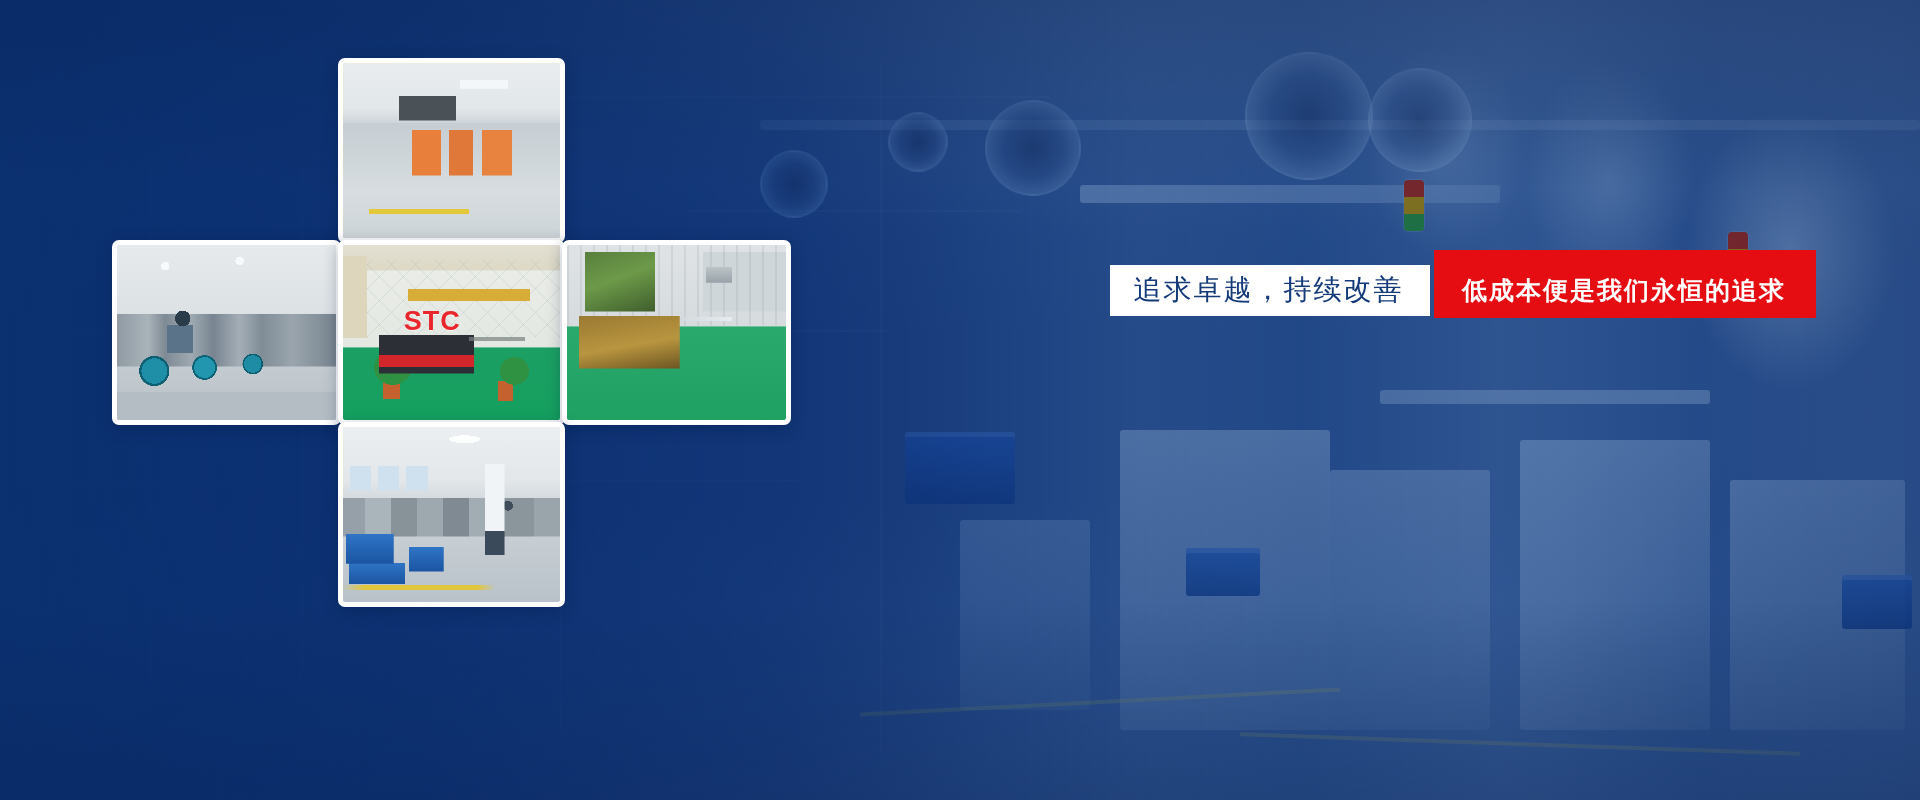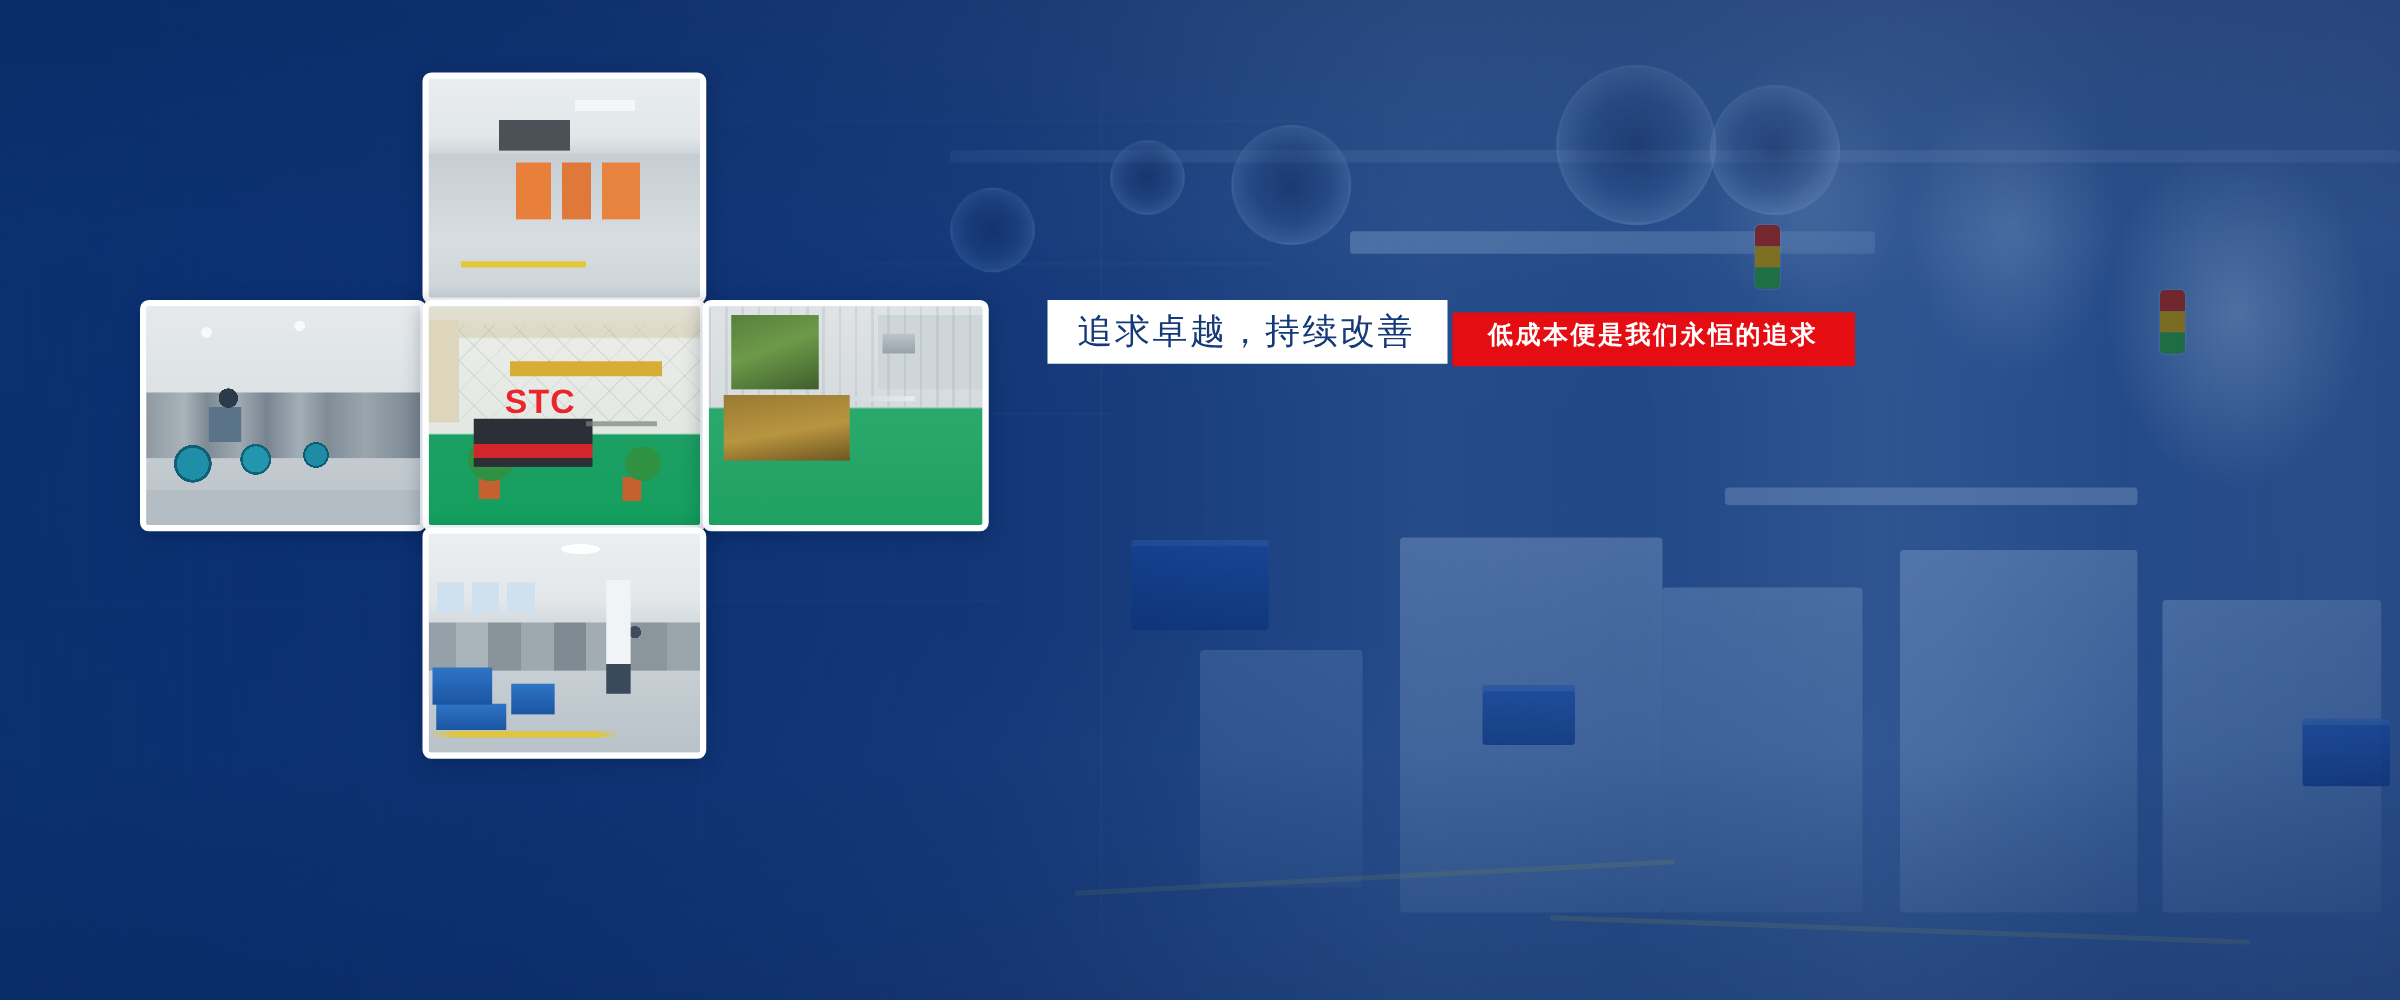--- a/index.html
+++ b/index.html
@@ -275,21 +275,21 @@
       linear-gradient(180deg,#2f74c6,#1b55a2) 4% 88%/26% 12% no-repeat,
       linear-gradient(180deg,#2f74c6,#1b55a2) 36% 80%/16% 14% no-repeat,
       
       linear-gradient(180deg,#f1f4f6 0 74%, #3a4a5a 74% 100%) 72% 44%/9% 52% no-repeat,
       radial-gradient(circle 7px at 76% 45%, #3e4c5b 0 70%, transparent 71%),
       
       linear-gradient(92deg,transparent 0%, #e0c63b 10% 62%, transparent 70%) 0 93%/100% 3% no-repeat;
   }
 
   
-  .copy { position:absolute; left:838px; top:228px; width:1000px; }
+  .copy { position:absolute; left:816px; top:228px; width:1000px;text-align:right; }
 
   .eyebrow {
     display:inline-block;
     background:#ffffff;
     color:#143a7a;
     font-size:28px; line-height:1;
     letter-spacing:2px;
     padding:11px 26px 12px 24px;
     white-space:nowrap;
   }
@@ -302,24 +302,24 @@
     letter-spacing:2px;
     white-space:nowrap;
     text-shadow:0 2px 10px rgba(5,28,70,.45);
   }
 
   .ribbon {
     display:inline-block;
     margin-top:22px;
     background:#e60d12;
     color:#ffffff;
-    font-size:20px; line-height:1;
+    font-size:25px; line-height:1;
     font-weight:700;
     letter-spacing:2px;
-    padding:8px 30px 15px 28px;
+    padding:28px 30px 15px 28px;
     white-space:nowrap;
   }
 </style>
 </head>
 <body>
 
 <div class="banner">
 
   <div class="bg-photo">
     <div class="ghost g1"></div>

